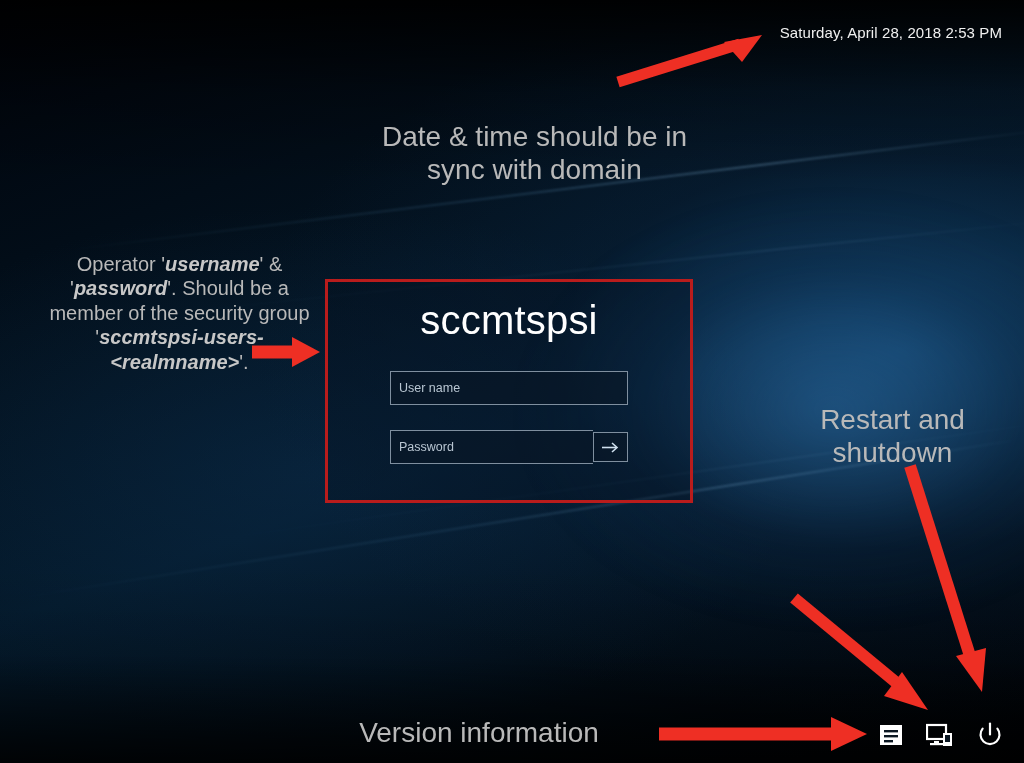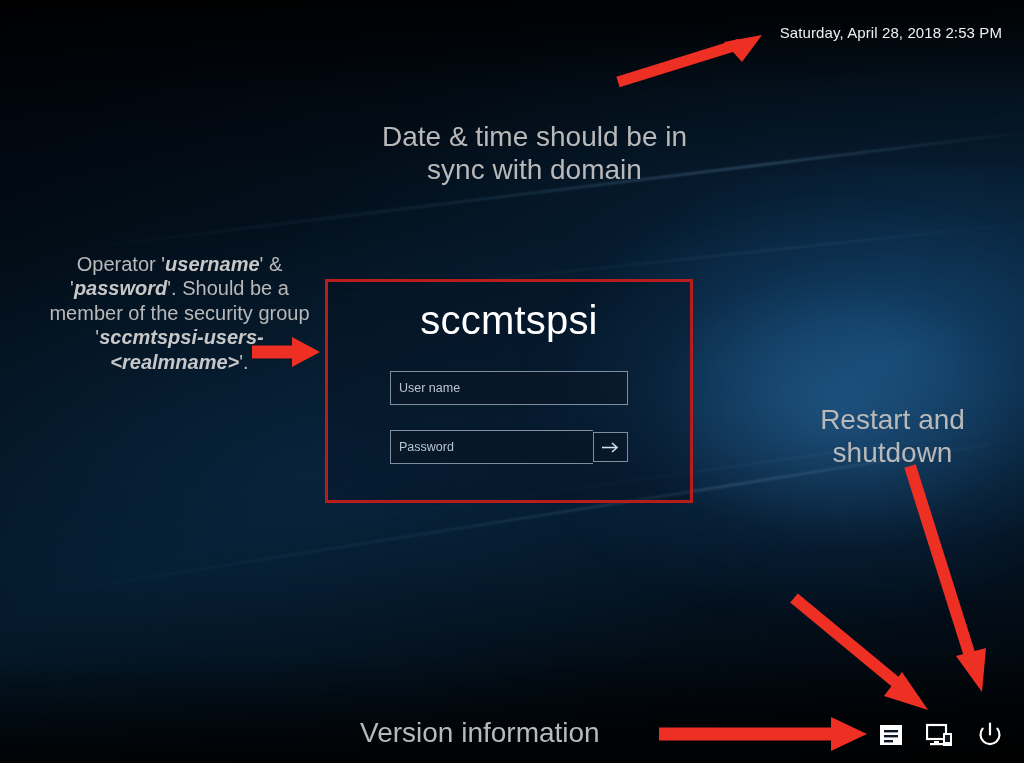--- a/index.html
+++ b/index.html
@@ -131,21 +131,21 @@
   }
   .anno-datetime { left: 362px; top: 120px; width: 345px; }
   .anno-operator {
     left: 38px; top: 252px; width: 283px;
     font-size: 20px;
     line-height: 1.22;
   }
   .anno-operator i { font-style: italic; font-weight: bold; color: #c7c7c7; }
   .anno-restart { left: 790px; top: 366px; width: 205px; margin-top: 37px; }
   .anno-network { left: 680px; top: 561px; width: 230px; text-align: left; }
-  .anno-version { left: 360px; top: 716px; width: 270px; text-align: left; }
+  .anno-version { left: 344px; top: 716px; width: 270px; text-align: center; }
 
   
   .arrow { position: absolute; }
   .arrow svg { display: block; overflow: visible; }
 
   
   .sys-icons {
     position: absolute;
     right: 20px;
     bottom: 14px;

